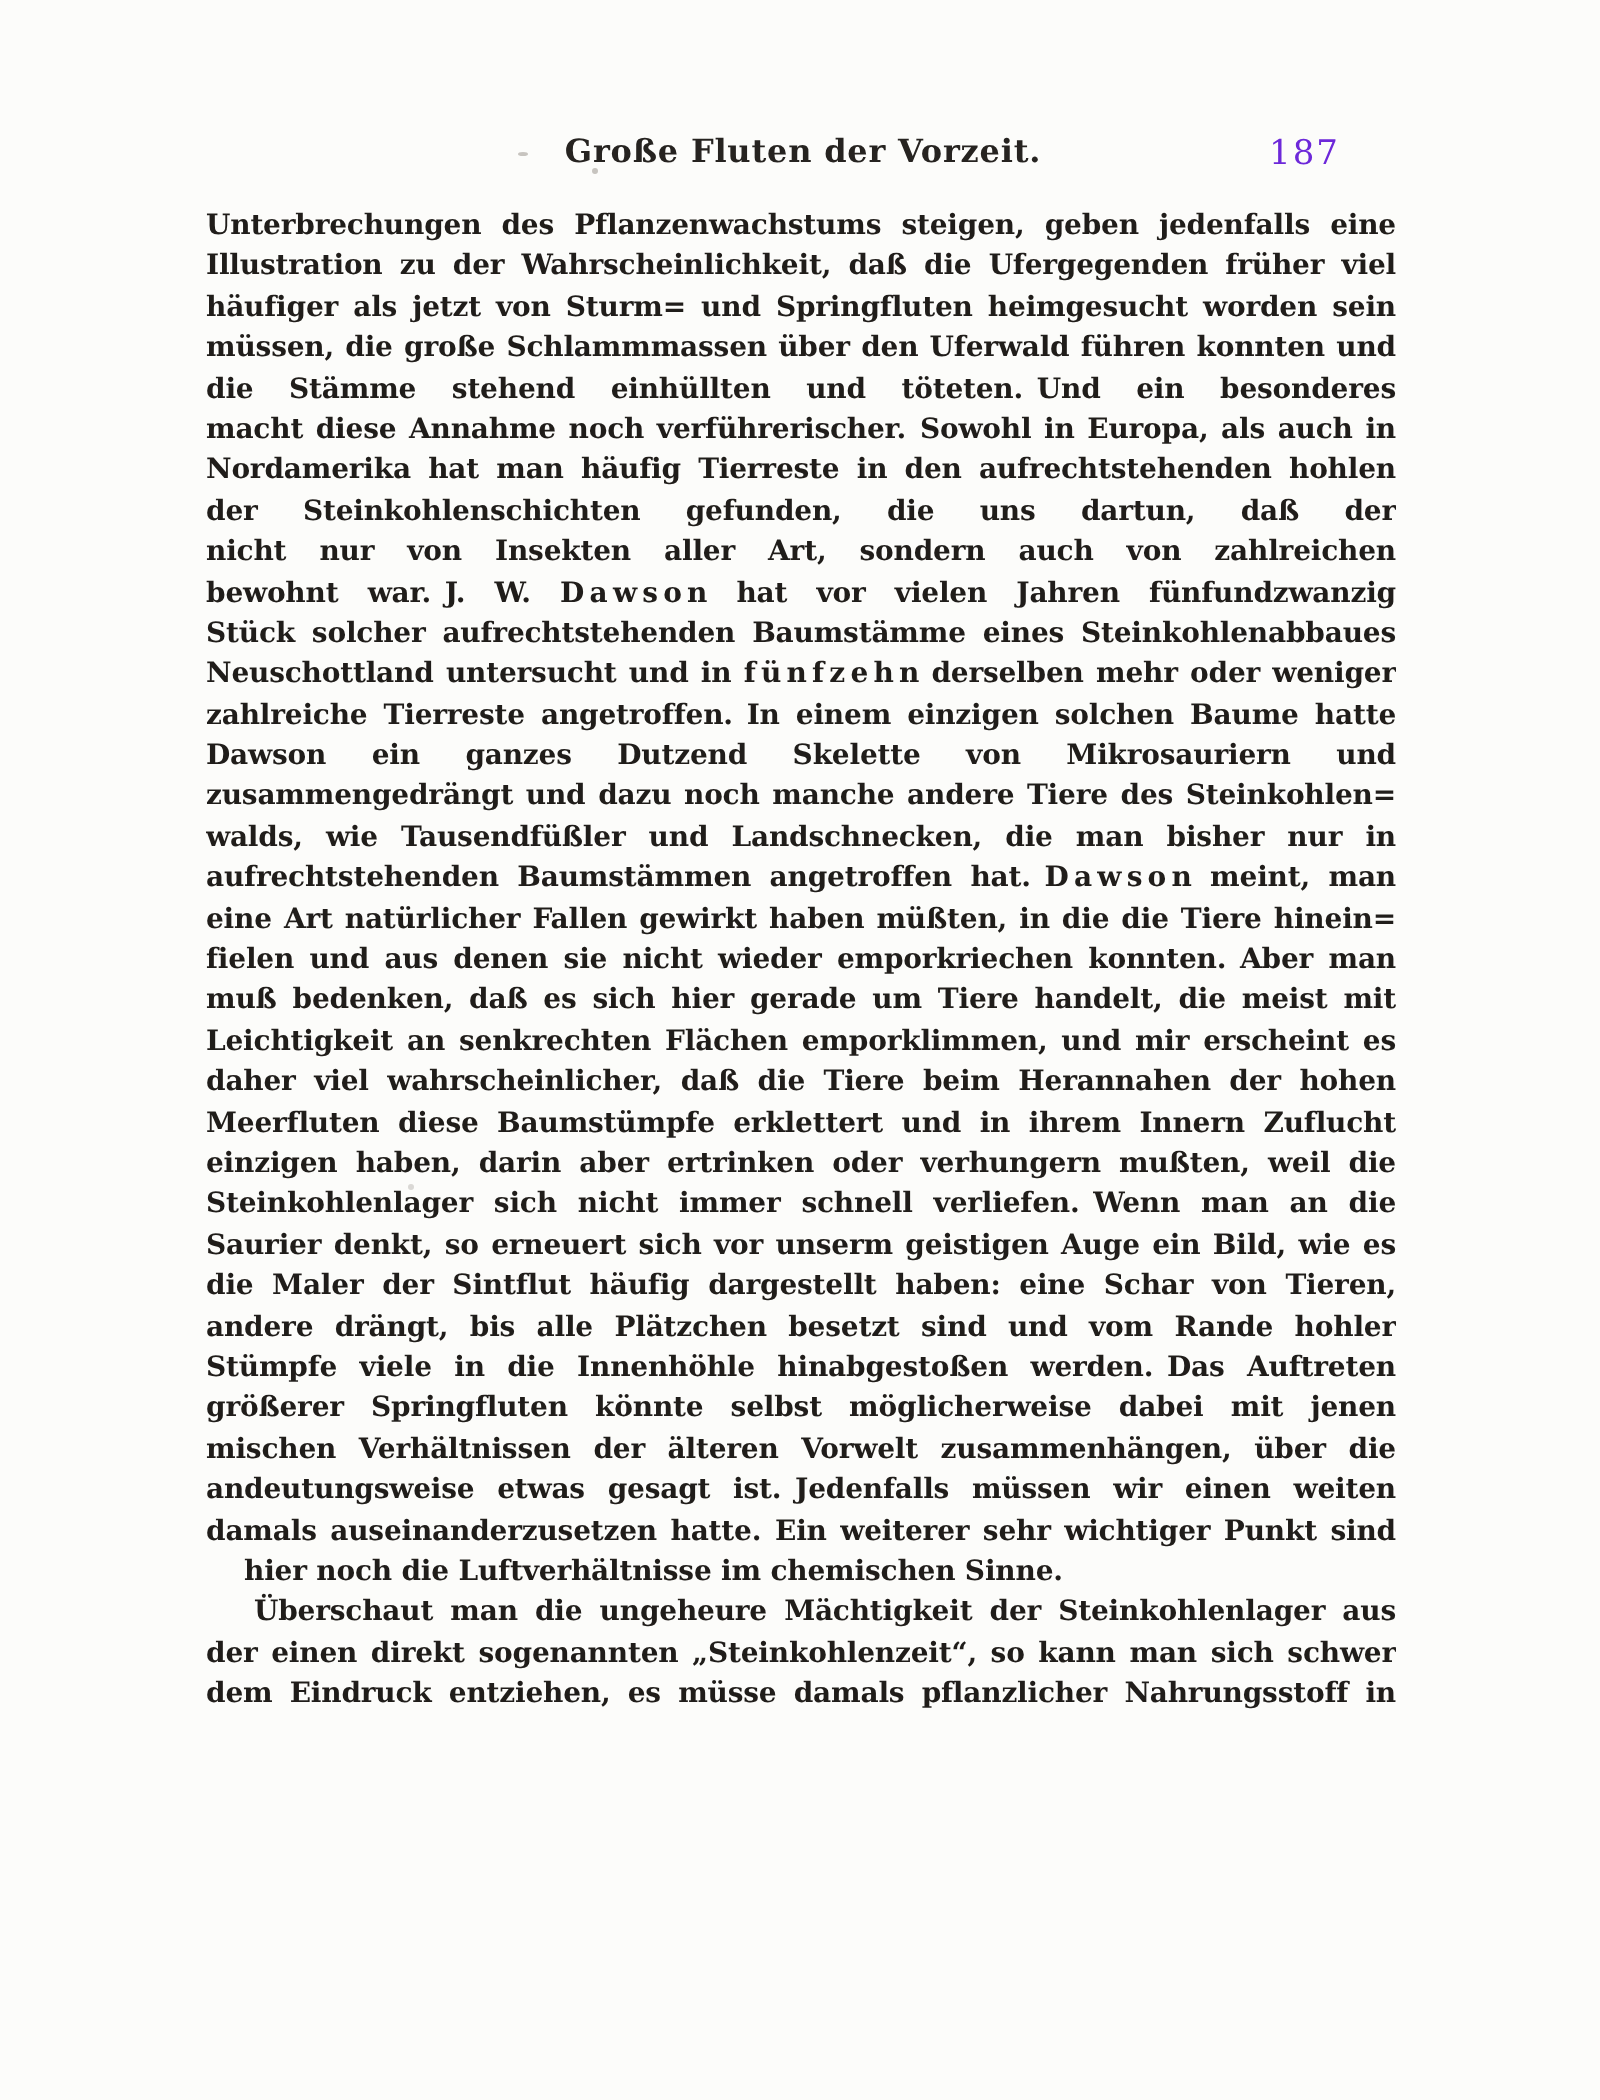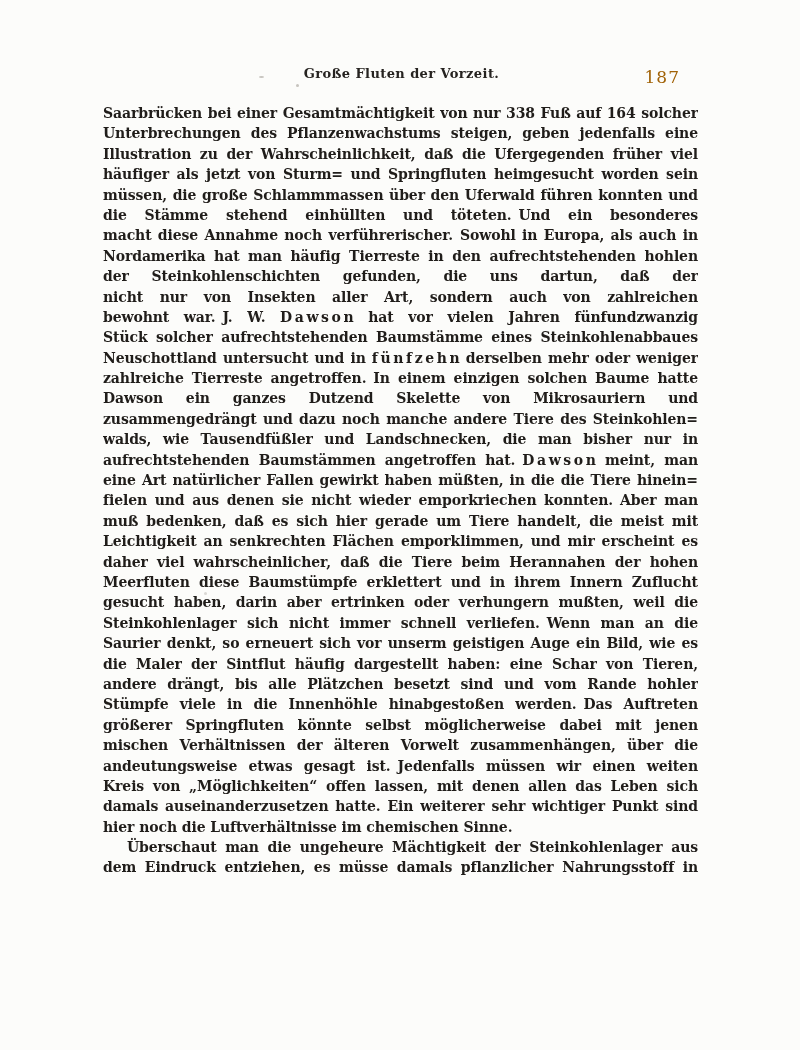--- a/index.html
+++ b/index.html
@@ -22,33 +22,33 @@
     top: 66px;
     left: 103px;
     width: 597px;
     height: 24px;
   }
   .running-title {
     position: absolute;
     left: 0;
     right: 0;
     text-align: center;
-    font-size: 13px;
+    font-size: 16px;
     font-weight: 700;
     letter-spacing: 0.4px;
     color: #262320;
   }
   .page-number {
     position: absolute;
-    right: 20px;
+    right: 30px;
     top: 1px;
     font-size: 17px;
     font-weight: 400;
     letter-spacing: 1px;
-    color: #a16207;
+    color: #6d28d9;
   }
   
   .body-text {
     position: absolute;
     left: 103px;
     top: 103px;
     width: 595px;
     font-size: 14px;
     font-weight: 700;
     letter-spacing: -0.1px;
@@ -57,20 +57,21 @@
     height: 20.4px;
     line-height: 20.4px;
     text-align: justify;
     text-align-last: justify;
     white-space: normal;
     overflow: hidden;
   }
   .line.flush-left {
     text-align: left;
     text-align-last: left;
+    margin-left: 19px;
   }
   .line.indent {
     text-indent: 24px;
   }
   
   .speck {
     position: absolute;
     background: #9a968e;
     border-radius: 50%;
     opacity: 0.55;
@@ -84,21 +85,20 @@
 
 <div class="page">
 
   <div class="running-header">
     <div class="running-title">Große Fluten der Vorzeit.</div>
     <div class="page-number">187</div>
   </div>
 
   <div class="body-text">
 
-  <div class="line">Saarbrücken bei einer Gesamtmächtigkeit von nur 338 Fuß auf 164 solcher</div>
       <div class="line">Unterbrechungen des Pflanzenwachstums steigen, geben jedenfalls eine gute</div>
       <div class="line">Illustration zu der Wahrscheinlichkeit, daß die Ufergegenden früher viel</div>
       <div class="line">häufiger als jetzt von Sturm= und Springfluten heimgesucht worden sein</div>
       <div class="line">müssen, die große Schlammmassen über den Uferwald führen konnten und</div>
       <div class="line">die Stämme stehend einhüllten und töteten. Und ein besonderes Vorkommen</div>
       <div class="line">macht diese Annahme noch verführerischer. Sowohl in Europa, als auch in</div>
       <div class="line">Nordamerika hat man häufig Tierreste in den aufrechtstehenden hohlen Stämmen</div>
       <div class="line">der Steinkohlenschichten gefunden, die uns dartun, daß der Steinkohlenwald</div>
       <div class="line">nicht nur von Insekten aller Art, sondern auch von zahlreichen Wirbeltieren,</div>
       <div class="line">bewohnt war. J. W. D a w s o n hat vor vielen Jahren fünfundzwanzig</div>
@@ -108,33 +108,33 @@
       <div class="line">Dawson ein ganzes Dutzend Skelette von Mikrosauriern und Labyrinthodonten</div>
       <div class="line">zusammengedrängt und dazu noch manche andere Tiere des Steinkohlen=</div>
       <div class="line">walds, wie Tausendfüßler und Landschnecken, die man bisher nur in solchen</div>
       <div class="line">aufrechtstehenden Baumstämmen angetroffen hat. D a w s o n meint, man</div>
       <div class="line">eine Art natürlicher Fallen gewirkt haben müßten, in die die Tiere hinein=</div>
       <div class="line">fielen und aus denen sie nicht wieder emporkriechen konnten. Aber man</div>
       <div class="line">muß bedenken, daß es sich hier gerade um Tiere handelt, die meist mit</div>
       <div class="line">Leichtigkeit an senkrechten Flächen emporklimmen, und mir erscheint es</div>
       <div class="line">daher viel wahrscheinlicher, daß die Tiere beim Herannahen der hohen</div>
       <div class="line">Meerfluten diese Baumstümpfe erklettert und in ihrem Innern Zuflucht</div>
-      <div class="line">gesucht haben, darin aber ertrinken oder verhungern mußten, weil die</div>
+      <div class="line">einzigen haben, darin aber ertrinken oder verhungern mußten, weil die</div>
       <div class="line">Steinkohlenlager sich nicht immer schnell verliefen. Wenn man an die</div>
       <div class="line">Saurier denkt, so erneuert sich vor unserm geistigen Auge ein Bild, wie es</div>
       <div class="line">die Maler der Sintflut häufig dargestellt haben: eine Schar von Tieren,</div>
       <div class="line">andere drängt, bis alle Plätzchen besetzt sind und vom Rande hohler</div>
       <div class="line">Stümpfe viele in die Innenhöhle hinabgestoßen werden. Das Auftreten</div>
       <div class="line">größerer Springfluten könnte selbst möglicherweise dabei mit jenen astrono=</div>
       <div class="line">mischen Verhältnissen der älteren Vorwelt zusammenhängen, über die früher</div>
       <div class="line">andeutungsweise etwas gesagt ist. Jedenfalls müssen wir einen weiten</div>
-      <div class="line">Kreis von „Möglichkeiten“ offen lassen, mit denen allen das Leben sich</div>
       <div class="line">damals auseinanderzusetzen hatte. Ein weiterer sehr wichtiger Punkt sind</div>
       <div class="line flush-left">hier noch die Luftverhältnisse im chemischen Sinne.</div>
       <div class="line indent">Überschaut man die ungeheure Mächtigkeit der Steinkohlenlager aus</div>
+      <div class="line">der einen direkt sogenannten „Steinkohlenzeit“, so kann man sich schwer</div>
       <div class="line">dem Eindruck entziehen, es müsse damals pflanzlicher Nahrungsstoff in</div>
     </div>
 
   <div class="speck s1"></div>
   <div class="speck s2"></div>
   <div class="speck s3"></div>
 
 </div>
 
 </body></html>

